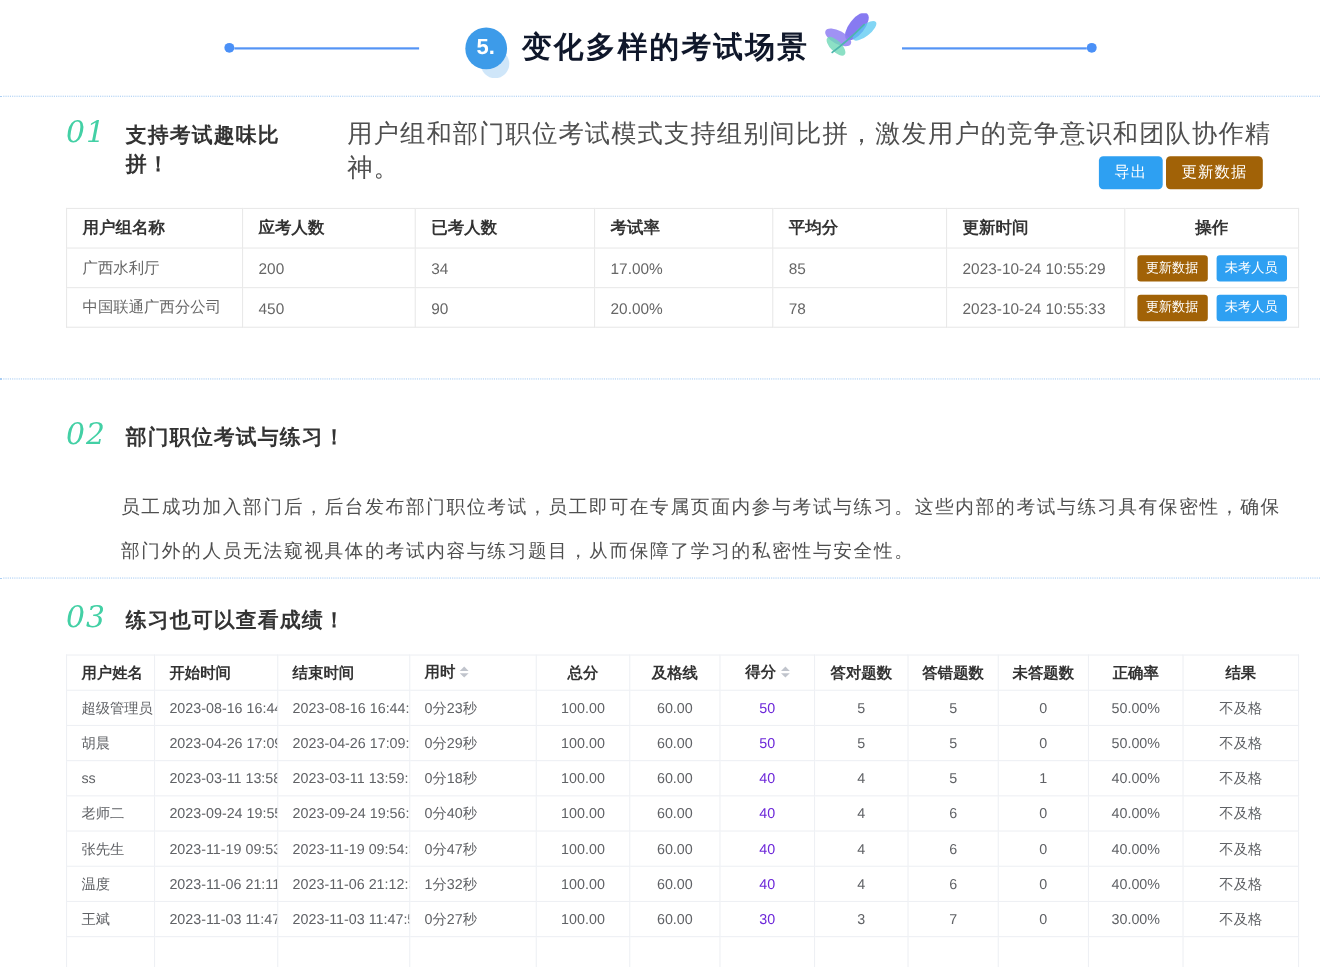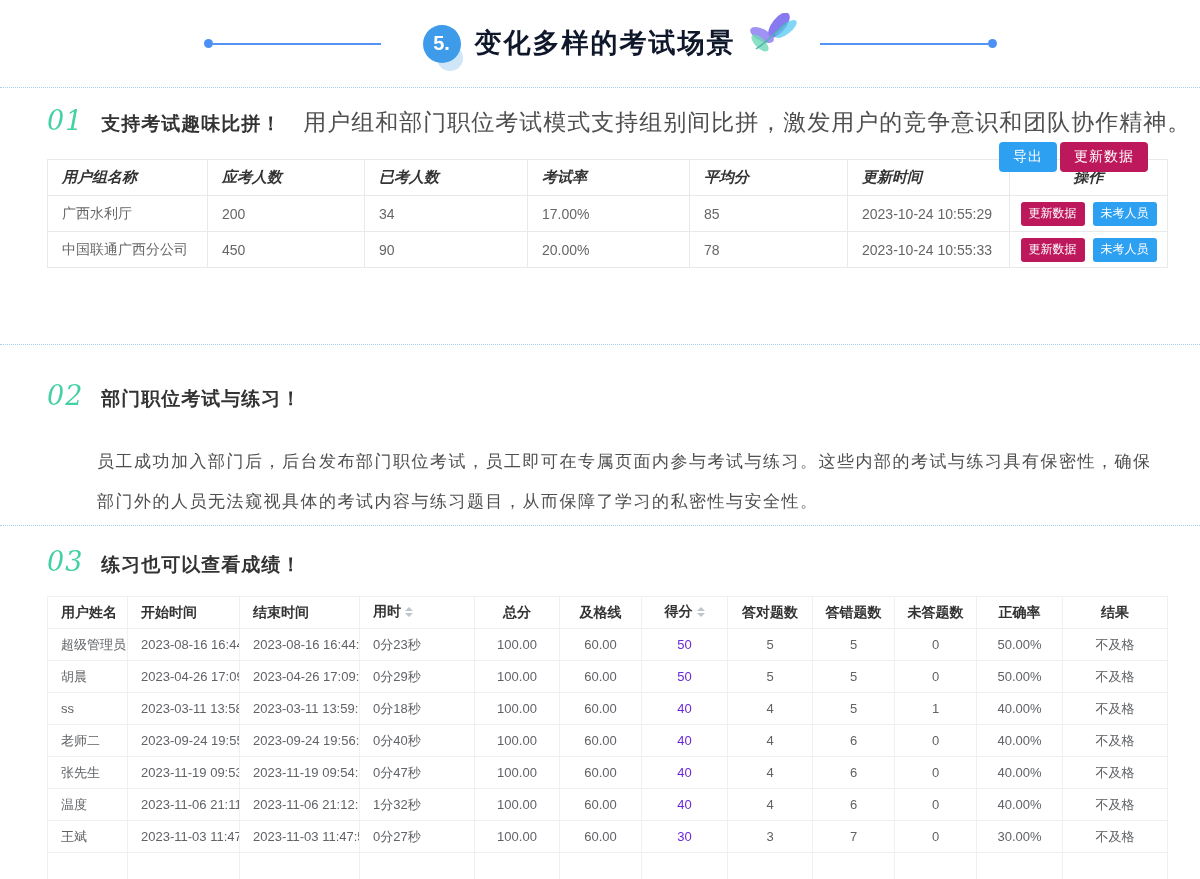--- a/index.html
+++ b/index.html
@@ -21,46 +21,46 @@
   .num-badge .ghost-c { position:absolute; z-index:1; left:14px; top:20px; width:26px; height:26px;
                         border-radius:50%; background:#b5d9f6; opacity:.65; }
   .title-wrap { position:relative; text-align:center; }
   .main-title { font-size:27px; font-weight:bold; color:#0f172a; letter-spacing:2px; line-height:1; }
   .watermark { position:absolute; left:50%; transform:translateX(-46%); top:24px; white-space:nowrap;
                font-family:"DejaVu Serif","Liberation Serif",serif; font-style:italic;
                font-size:23px; color:#dadada; letter-spacing:4px; z-index:-1; }
   .butterfly { margin:0 4px 14px 10px; }
 
   
-  .section { position:relative; padding-left:47px; }
+  .section { position:relative; padding-left:60px; }
   .sec-head { display:flex; align-items:baseline; }
   .sec-num { font-family:"DejaVu Serif","Liberation Serif",serif; font-style:italic;
              font-size:27px; color:#43d0a5; margin-right:18px; letter-spacing:1px; }
   .sec-title { font-size:19px; font-weight:bold; color:#333; letter-spacing:1px; }
   .sec-desc { font-size:23px; color:#4f4f4f; margin-left:22px; letter-spacing:1px; }
 
   #section-1 { height:257px; border-bottom:1px dotted #a9cdf3; padding-top:17px; }
   #section-2 { height:181px; border-bottom:1px dotted #a9cdf3; padding-top:35px; }
   #section-3 { padding-top:20px; }
 
   .btn-row { position:absolute; top:54px; right:52px; display:flex; gap:3px; }
   .btn { border:none; color:#fff; font-size:14px; border-radius:4px; height:30px;
          padding:0 14px; cursor:pointer; font-family:inherit; letter-spacing:1px; }
   .btn-blue   { background:#2ea0f2; }
-  .btn-orange { background:#be185d; }
+  .btn-orange { background:#a16207; }
 
   .para { margin:30px 0 0 50px; width:1060px; font-size:17px; color:#4f4f4f;
           line-height:40px; letter-spacing:1.5px; }
 
   
   table { border-collapse:collapse; table-layout:fixed; background:#fff; }
   #table-groups { margin:21px 0 0 0; width:1120px; }
   #table-groups th, #table-groups td { border:1px solid #e9e9e9; text-align:left;
       padding:0 0 0 14px; height:36px; font-size:15px; white-space:nowrap; overflow:hidden; }
-  #table-groups th { color:#333; font-weight:bold;font-style:italic; }
+  #table-groups th { color:#333; font-weight:bold; }
   #table-groups td { color:#666; font-size:14px; }
   #table-groups th.c-op, #table-groups td.c-op { text-align:center; padding:0 6px; }
   .mini-btn { border:none; color:#fff; font-size:12px; border-radius:3px; height:24px;
               padding:0 8px; cursor:pointer; font-family:inherit; }
   .mini-btn + .mini-btn { margin-left:8px; }
 
   #table-scores { margin:18px 0 0 0; width:1120px; }
   #table-scores th, #table-scores td { border:1px solid #eef0f4; height:32px;
       font-size:13px; white-space:nowrap; overflow:hidden; padding:0 4px; text-align:center; }
   #table-scores th { color:#333; font-weight:bold; font-size:14px; }

